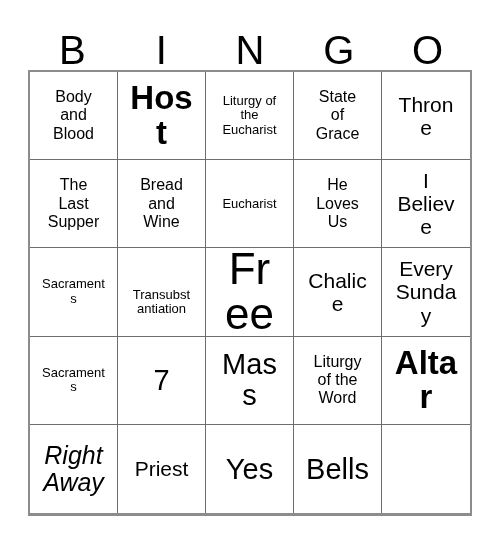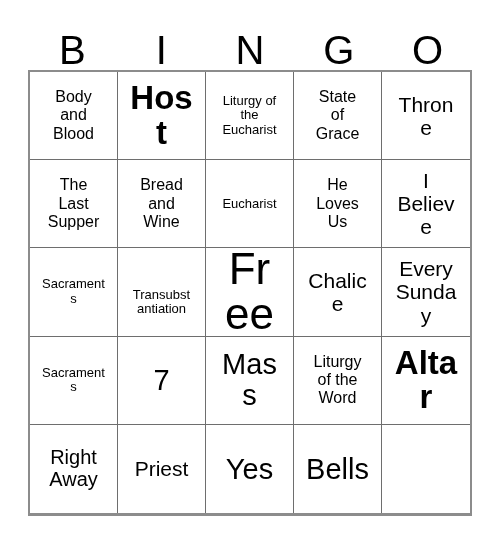--- a/index.html
+++ b/index.html
@@ -75,21 +75,21 @@
     width: 100%;
     line-height: 1.04;
     white-space: pre-line;
     word-break: break-word;
   }
   
   .s-xxs .txt { font-size: 13px;  line-height: 1.1; margin-top: 20px; }
   .s-xs  .txt { font-size: 13px;   line-height: 1.12; }
   .s-sm  .txt { font-size: 16px;   line-height: 1.14; }
   .s-md  .txt { font-size: 21px;   line-height: 1.1; }
-  .s-lg  .txt { font-size: 20px;   line-height: 1.08; }
+  .s-lg  .txt { font-size: 25px;   line-height: 1.08; font-style: italic; }
   .s-xl  .txt { font-size: 29px;   line-height: 1.06; }
   .s-2xl .txt { font-size: 33px;   line-height: 1.04; font-weight: bold; }
   .s-3xl .txt { font-size: 44px;   line-height: 1.02; }
 </style>
 </head>
 <body>
 
 <div id="card">
 
   <div id="bingo-header">

